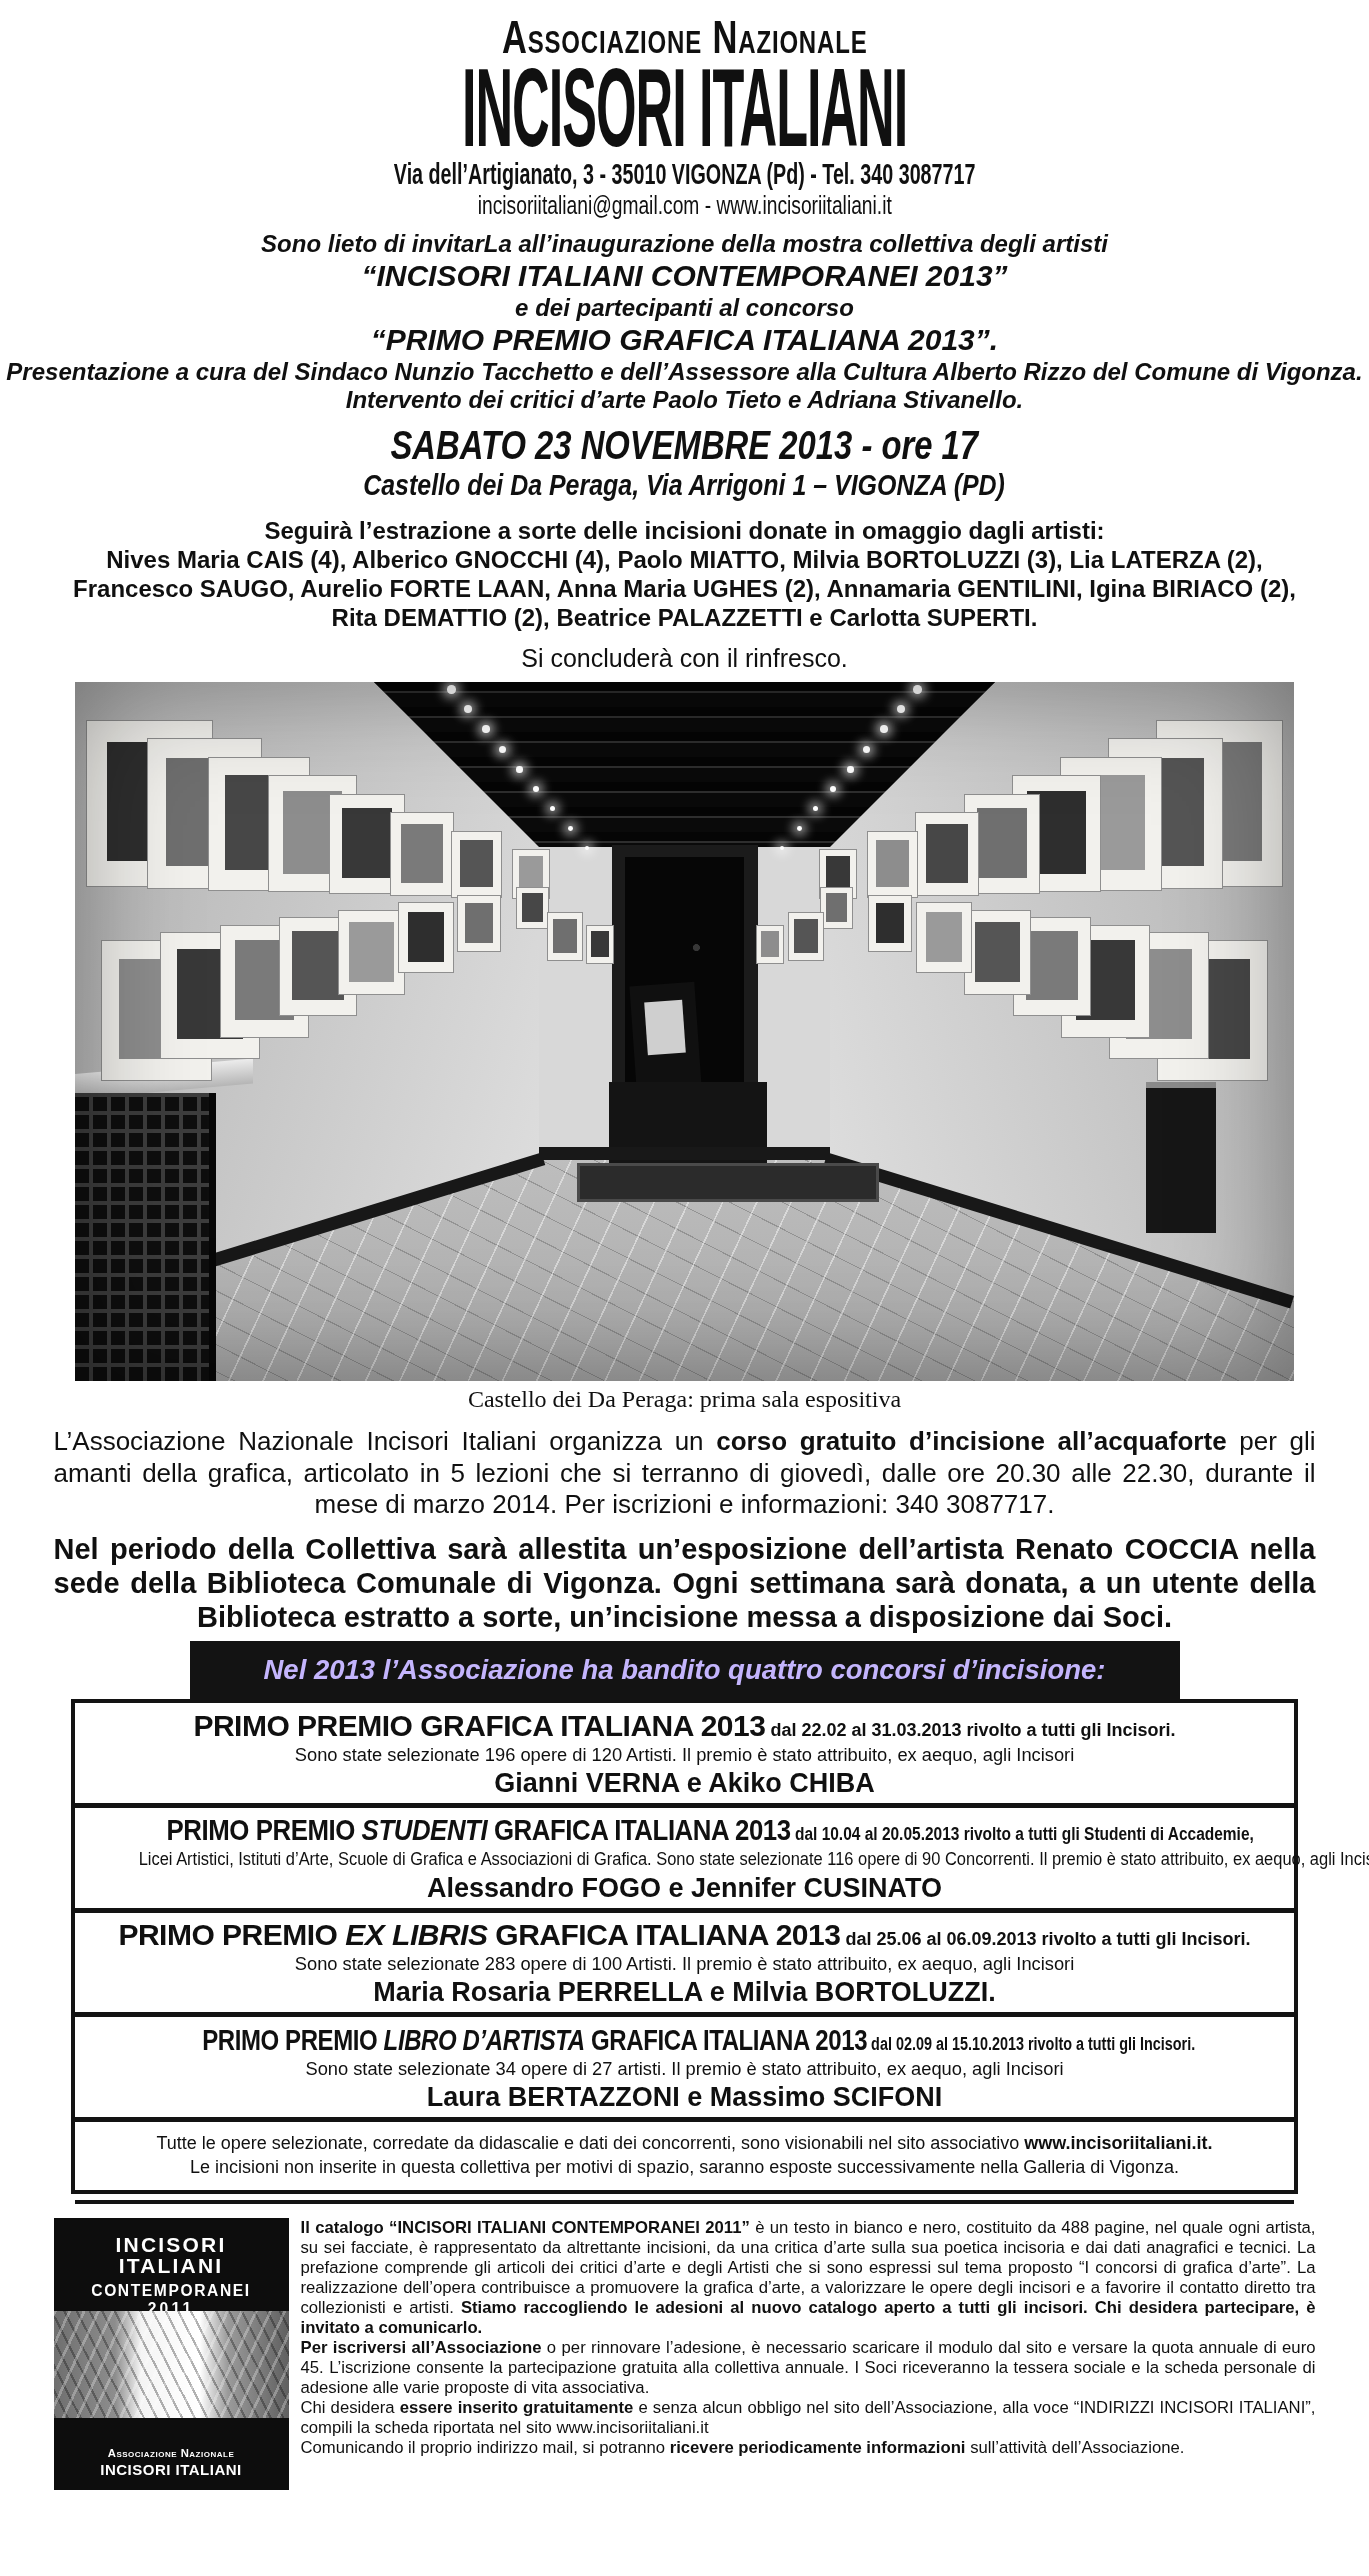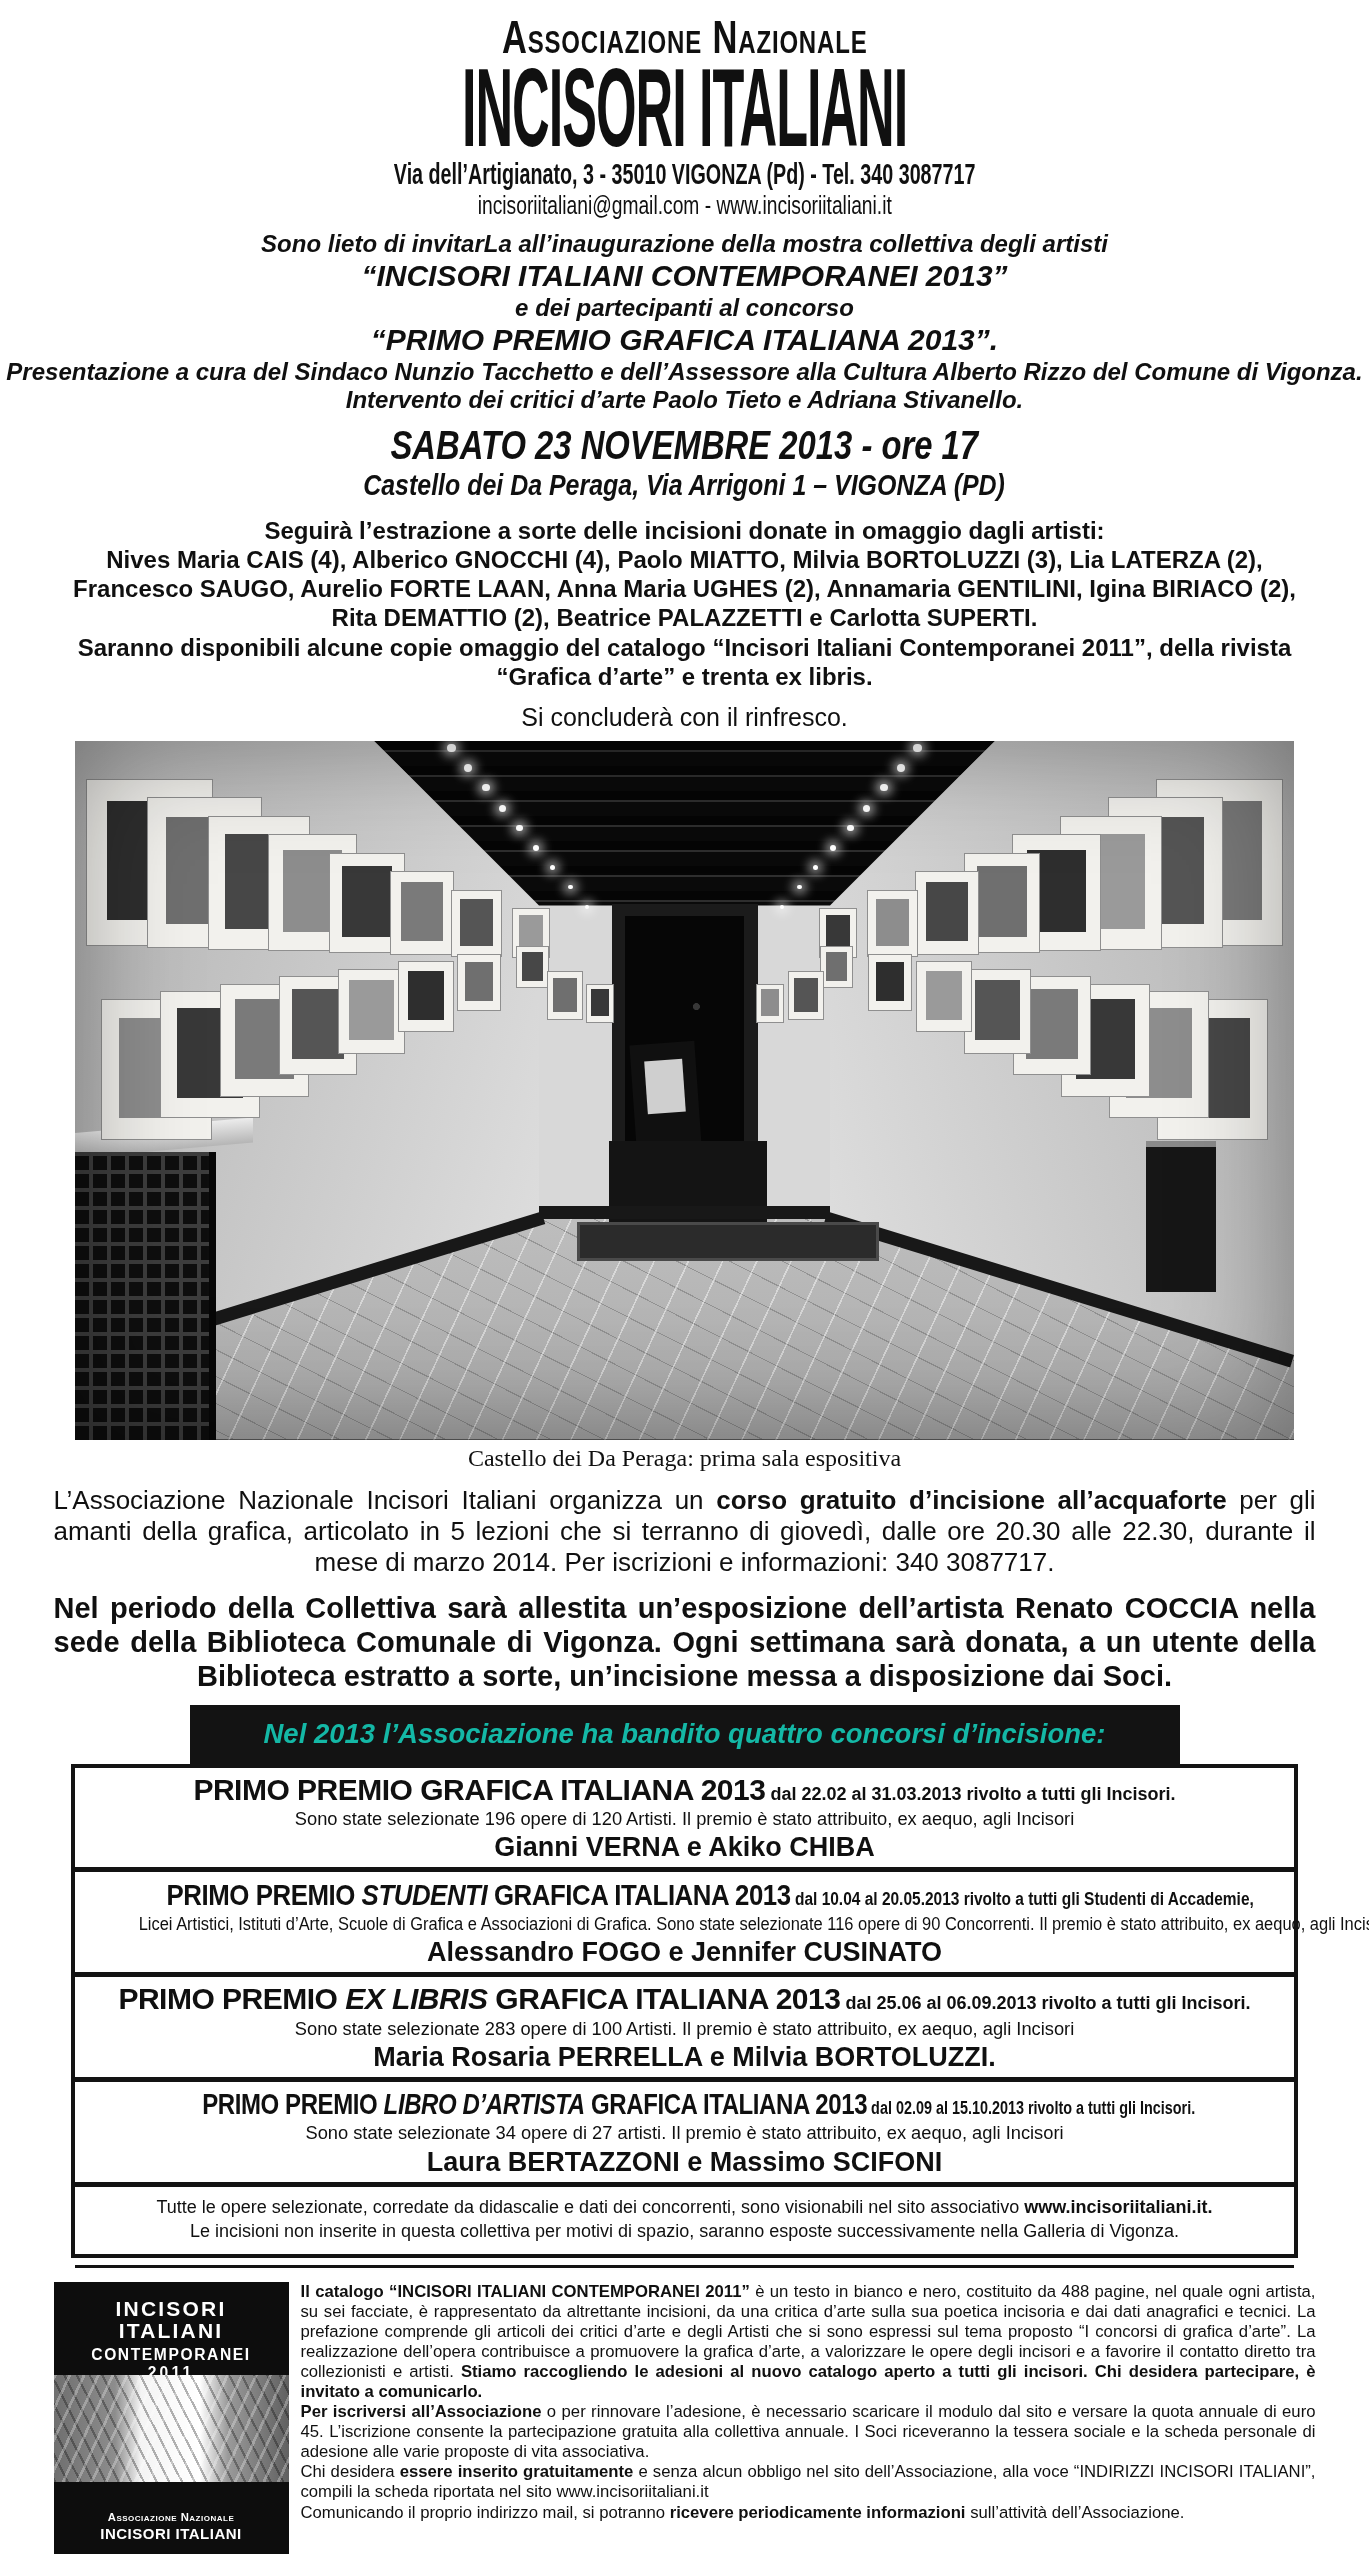--- a/index.html
+++ b/index.html
@@ -24,21 +24,21 @@
   
   .closing{margin-top:10.8px;font-size:25px;line-height:1.2;}
   
   .photo{position:relative;width:1219px;height:699px;margin:8.6px auto 0;background:#111;overflow:hidden;}
   .caption{font-family:"Liberation Serif", serif;font-size:24px;margin-top:5.4px;}
   
   .course{width:1262px;margin:13px auto 8px;font-size:26px;line-height:1.2;text-align:justify;text-align-last:center;}
   .libnote{width:1262px;margin:12px auto 0;font-size:29px;font-weight:bold;line-height:1.18;text-align:justify;text-align-last:center;}
   .b{font-weight:bold;}
   
-  .banner{display:table;margin:12px auto 0;background:#131313;color:#14b8a6;font-size:27.5px;font-weight:bold;font-style:italic;
+  .banner{display:table;margin:6px auto 0;background:#131313;color:#c4b5fd;font-size:27.5px;font-weight:bold;font-style:italic;
     padding:15px 74px 16px;line-height:1;}
   
   .ctable{width:1219px;margin:0 auto;border:4.9px solid #131313;}
   .crow{padding:5.4px 3.2px 4.3px;border-bottom:5.4px solid #131313;text-align:center;}
   .crow:last-child{border-bottom:none;}
   .ctitle{font-weight:bold;font-size:30px;letter-spacing:-0.5px;white-space:pre;line-height:1.1;}
   .ctitle .it{font-style:italic;}
   .cdetail{font-size:18px;letter-spacing:0;}
   .csub{font-size:18.3px;line-height:1.2;margin-top:2.2px;}
   .cwin{font-size:27px;font-weight:bold;margin-top:3.2px;line-height:1.1;}
@@ -80,21 +80,20 @@
 </section>
 
 <section class="center">
   <div class="date-line"><span class="cx" style="--s:.82">SABATO 23 NOVEMBRE 2013 - ore 17</span></div>
   <div class="venue-line"><span class="cx" style="--s:.86">Castello dei Da Peraga, Via Arrigoni 1 – VIGONZA (PD)</span></div>
 </section>
 
 <section class="lottery center">
   <div>Seguirà l’estrazione a sorte delle incisioni donate in omaggio dagli artisti:</div>
   <div>Nives Maria CAIS (4), Alberico GNOCCHI (4), Paolo MIATTO, Milvia BORTOLUZZI (3), Lia LATERZA (2), Francesco SAUGO, Aurelio FORTE LAAN, Anna Maria UGHES (2), Annamaria GENTILINI, Igina BIRIACO (2), Rita DEMATTIO (2), Beatrice PALAZZETTI e Carlotta SUPERTI.</div>
-  <div>Saranno disponibili alcune copie omaggio del catalogo “Incisori Italiani Contemporanei 2011”, della rivista “Grafica d’arte” e trenta ex libris.</div>
 </section>
 
 <section class="closing center">
   <div>Si concluderà con il rinfresco.</div>
 </section>
 
 <figure style="margin:0;" class="center">
   <div class="photo">
       <div style="position: absolute; left: 0px; top: 0px; width: 1219px; height: 699px; background: linear-gradient(105deg, rgb(179, 179, 179), rgb(233, 233, 233) 55%, rgb(241, 241, 241)); clip-path: polygon(0px 0px, 299px 0px, 464px 162px, 464px 477px, 0px 620px);"></div>
       <div style="position: absolute; left: 0px; top: 0px; width: 1219px; height: 699px; background: linear-gradient(255deg, rgb(179, 179, 179), rgb(233, 233, 233) 55%, rgb(241, 241, 241)); clip-path: polygon(920px 0px, 1219px 0px, 1219px 620px, 755px 477px, 755px 162px);"></div>

